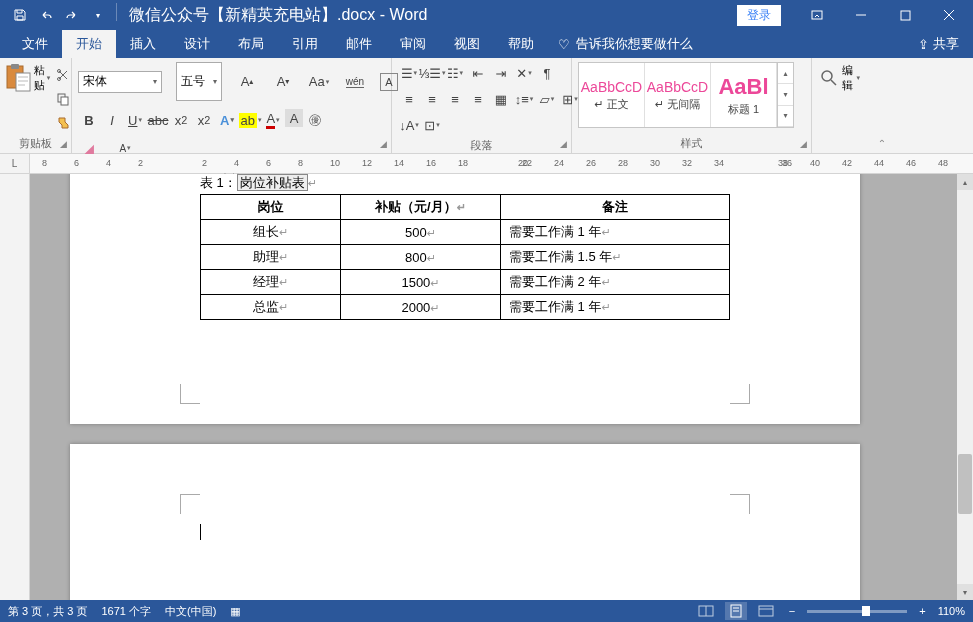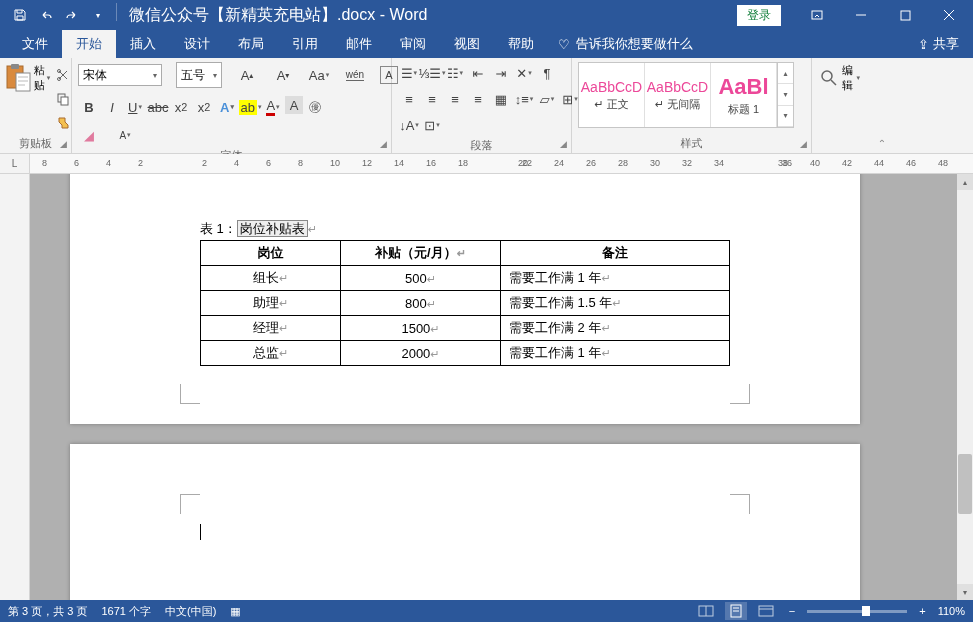--- a/index.html
+++ b/index.html
@@ -6,21 +6,21 @@
 body { width: 973px; height: 622px; background: #fff; overflow: hidden; font-size: 12px; }
 
 
 .titlebar { height: 30px; background: #2b579a; display: flex; align-items: center; color: #fff; }
 .qat { display: flex; gap: 2px; padding: 0 8px; }
 .qat-btn { width: 24px; height: 24px; display: flex; align-items: center; justify-content: center; cursor: pointer; }
 .qat-btn svg { fill: #fff; }
 .qat-sep { width: 1px; height: 18px; background: rgba(255,255,255,.3); margin: 0 4px; }
 .title { flex: 1; text-align: left; font-size: 16px; }
 .win-btns { display: flex; align-items: center; gap: 4px; padding-right: 4px; }
-.login-btn { background: #fff; color: #15803d; padding: 2px 10px; font-size: 12px; margin-right: 12px; }
+.login-btn { background: #fff; color: #3b82f6; padding: 2px 10px; font-size: 12px; margin-right: 12px; }
 .win-btn { width: 40px; height: 28px; display: flex; align-items: center; justify-content: center; cursor: pointer; }
 
 
 .tabs { height: 28px; background: #2b579a; display: flex; align-items: flex-end; padding-left: 8px; }
 .tab { padding: 5px 14px; color: #fff; font-size: 13px; cursor: pointer; }
 .tab.active { background: #f3f3f3; color: #2b579a; }
 .tell-me { display: flex; align-items: center; color: #fff; padding: 5px 10px; gap: 6px; font-size: 13px; }
 .share { margin-left: auto; padding: 5px 14px; color: #fff; font-size: 13px; display: flex; align-items: center; gap: 4px; }
 
 
@@ -28,21 +28,21 @@
 .ribbon-group { border-right: 1px solid #d4d4d4; padding: 4px 6px 2px; display: flex; flex-direction: column; position: relative; }
 .ribbon-group-label { text-align: center; font-size: 11px; color: #666; padding-top: 2px; display: flex; justify-content: center; align-items: center; gap: 4px; }
 .ribbon-content { flex: 1; display: flex; align-items: flex-start; gap: 4px; }
 .launcher { font-size: 9px; color: #888; position: absolute; right: 4px; bottom: 4px; cursor: pointer; }
 
 .big-btn { display: flex; flex-direction: row; align-items: center; justify-content: center; width: 42px; cursor: pointer; font-size: 11px; gap: 2px; }
 .big-btn .icon { width: 32px; height: 32px; display: flex; align-items: center; justify-content: center; }
 
 .font-top { display: flex; gap: 14px; align-items: center; margin-bottom: 4px; }
 .font-name { width: 84px; height: 22px; border: 1px solid #ababab; background: #fff; font-size: 12px; padding: 0 4px; display: flex; align-items: center; justify-content: space-between; }
-.font-size { width: 46px; height: 26px; border: 1px solid #ababab; background: #fff; font-size: 12px; padding: 3px 4px; display: flex; align-items: center; justify-content: space-between; }
+.font-size { width: 46px; height: 39px; border: 1px solid #ababab; background: #fff; font-size: 12px; padding: 3px 4px; display: flex; align-items: center; justify-content: space-between; }
 .sm-btn { width: 22px; height: 22px; display: flex; align-items: center; justify-content: center; cursor: pointer; font-size: 13px; color: #444; }
 .sm-btn.dd::after { content: "▾"; font-size: 7px; margin-left: 1px; color: #666; }
 .btn-row { display: flex; gap: 1px; }
 
 .para-col { display: flex; flex-direction: column; gap: 4px; }
 .para-row { display: flex; gap: 1px; }
 
 .styles-gallery { display: flex; border: 1px solid #c6c6c6; background: #fff; height: 66px; }
 .style-item { width: 66px; border-right: 1px solid #e0e0e0; display: flex; flex-direction: column; align-items: center; justify-content: center; cursor: pointer; padding: 4px; }
 .style-preview { font-size: 14px; color: #ec4899; }
@@ -58,21 +58,21 @@
 .ruler-tick { position: absolute; top: 4px; }
 
 
 .doc-area { height: 426px; background: #b0b0b0; display: flex; position: relative; }
 .vruler { width: 30px; background: #f3f3f3; border-right: 1px solid #d4d4d4; }
 .doc-scroll { flex: 1; overflow: hidden; position: relative; }
 .page { background: #fff; margin: 0 auto; position: absolute; box-shadow: 0 0 4px rgba(0,0,0,.3); }
 .page1 { left: 40px; top: -10px; width: 790px; height: 260px; padding: 10px 130px 40px 130px; }
 .page2 { left: 40px; top: 270px; width: 790px; height: 180px; padding: 70px 130px 10px 130px; }
 
-.caption { font-size: 13px; font-family: SimSun, serif; margin-bottom: 2px; margin-top: 46px; }
+.caption { font-size: 13px; font-family: SimSun, serif; margin-bottom: 2px; }
 .caption .boxed { border: 1px solid #888; padding: 0 2px; background: #eee; }
 .doc-table { border-collapse: collapse; width: 100%; font-family: SimSun, serif; font-size: 13px; }
 .doc-table td { border: 1px solid #000; padding: 3px 8px; }
 .doc-table .c1 { width: 140px; text-align: center; }
 .doc-table .c2 { width: 160px; text-align: center; }
 .doc-table .hdr { font-weight: bold; text-align: center; }
 .pmark { font-size: 11px; color: #999; }
 .corner { position: absolute; width: 20px; height: 20px; }
 .corner.bl { bottom: 20px; left: 110px; border-left: 1px solid #aaa; border-bottom: 1px solid #aaa; }
 .corner.br { bottom: 20px; right: 110px; border-right: 1px solid #aaa; border-bottom: 1px solid #aaa; }

